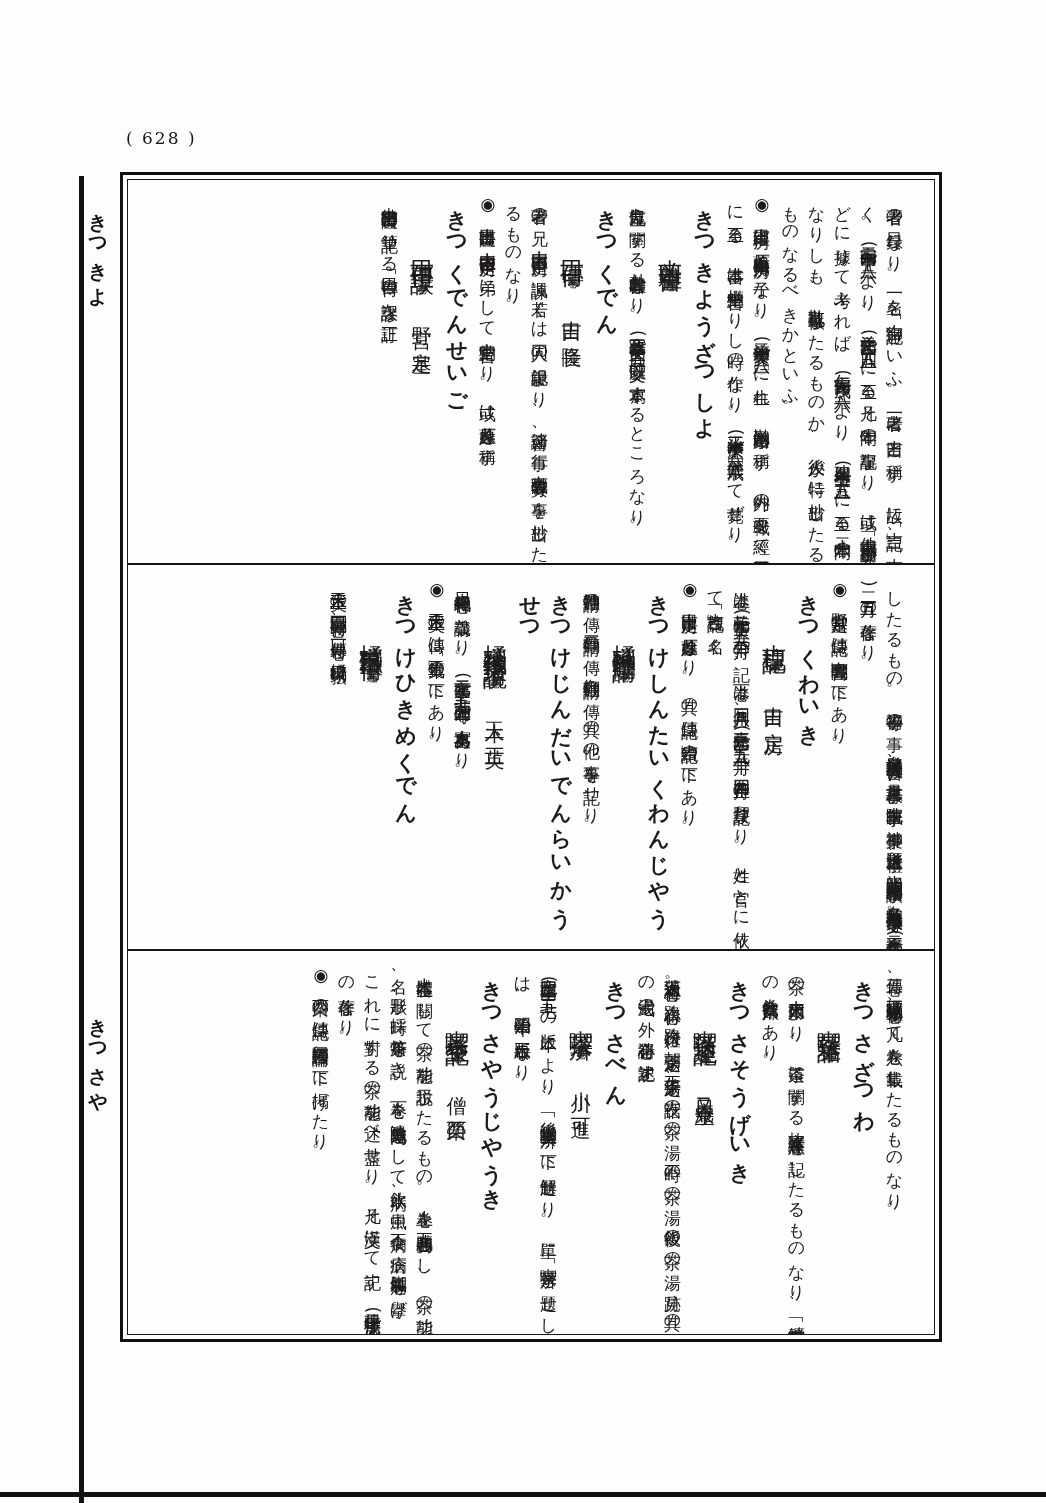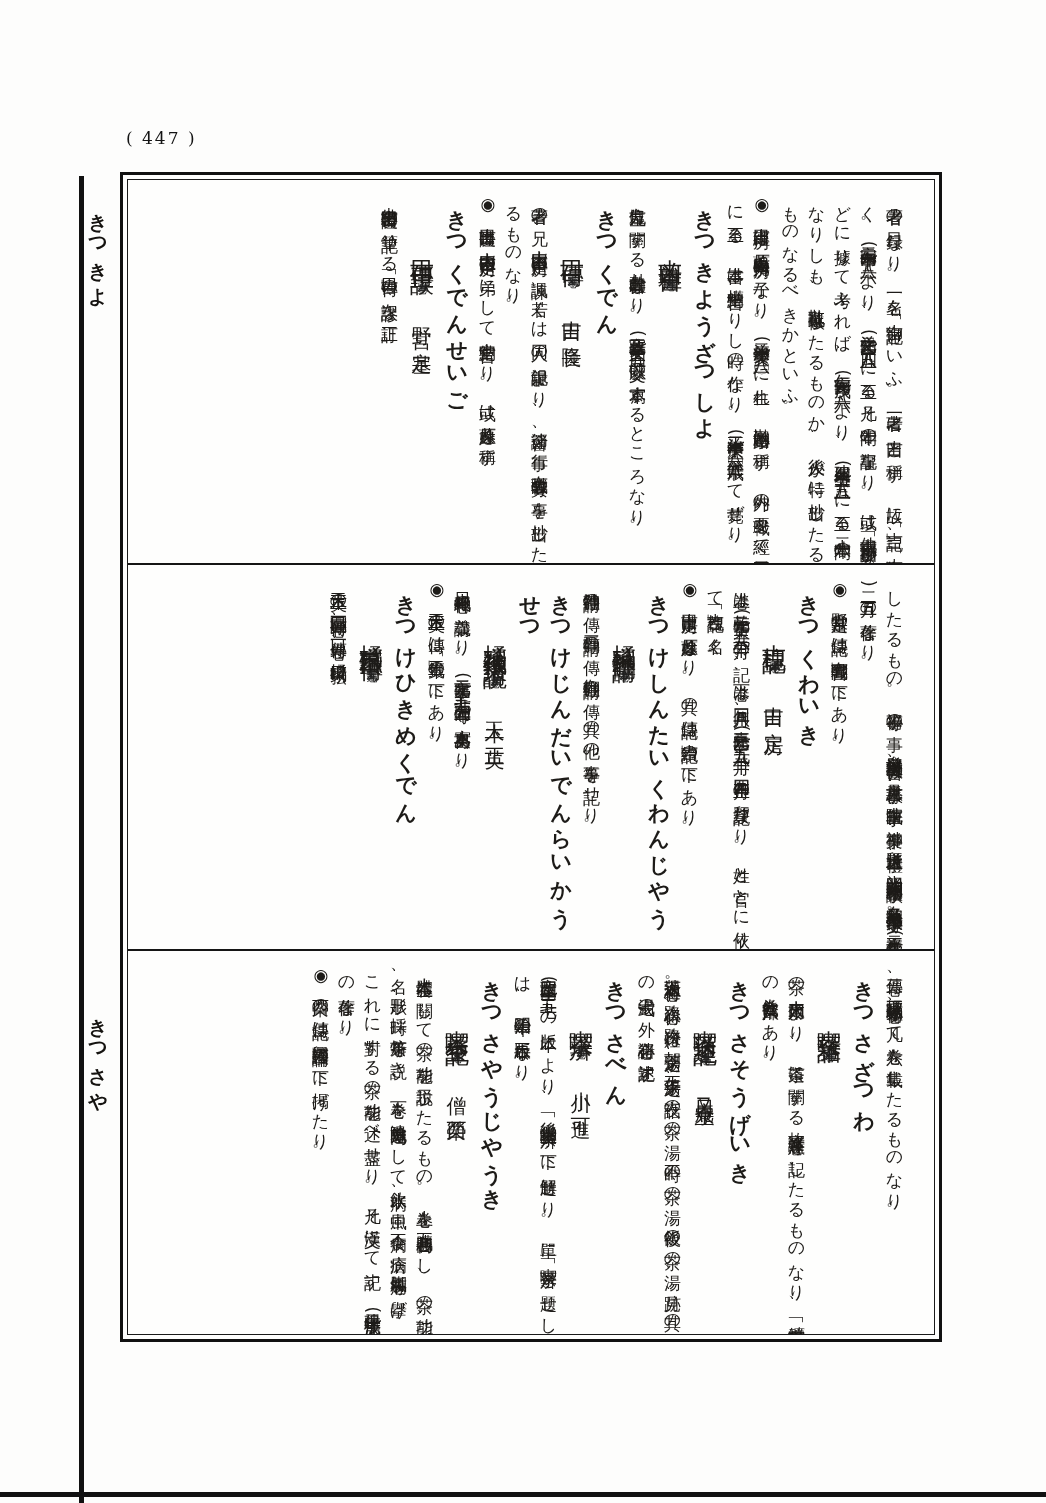--- a/index.html
+++ b/index.html
@@ -53,21 +53,21 @@
   .titleline .vol{font-size:11px; letter-spacing:1px; margin-top:12px; color:#222;}
   .titleline .author{font-size:20px; letter-spacing:2px; margin-top:30px;}
 </style>
 </head>
 <body>
 
 <div class="page">
   <div class="edge-left"></div>
   <div class="edge-bottom"></div>
 
-  <div class="pageno">( 447 )</div>
+  <div class="pageno">( 628 )</div>
   <div class="margin-label top">きつきよ</div>
   <div class="margin-label bottom">きつさや</div>
 
   <div class="frame">
     <div class="frame-inner">
 
       <div class="band divided">
         <div class="block">
           <div class="body-text">著者の目録なり。一名を「吉御記」といふ。著者一に吉田と稱す。故に「吉記」、「吉御記」等名く。安元二年丙申(一八三六)より、文治元年乙巳(一八四五)に至る凡そ十年間の記事なり。或は他書「吉部祕訓抄」などに據りて考ふれば、仁安元年丙戌(一八二六)より、建久四年癸丑(一八五三)に至る二十八年間の記事なりしも、散亂遺佚したるものか、後人が特に抄出したるものなるべきかといふ。</div>
         </div>

